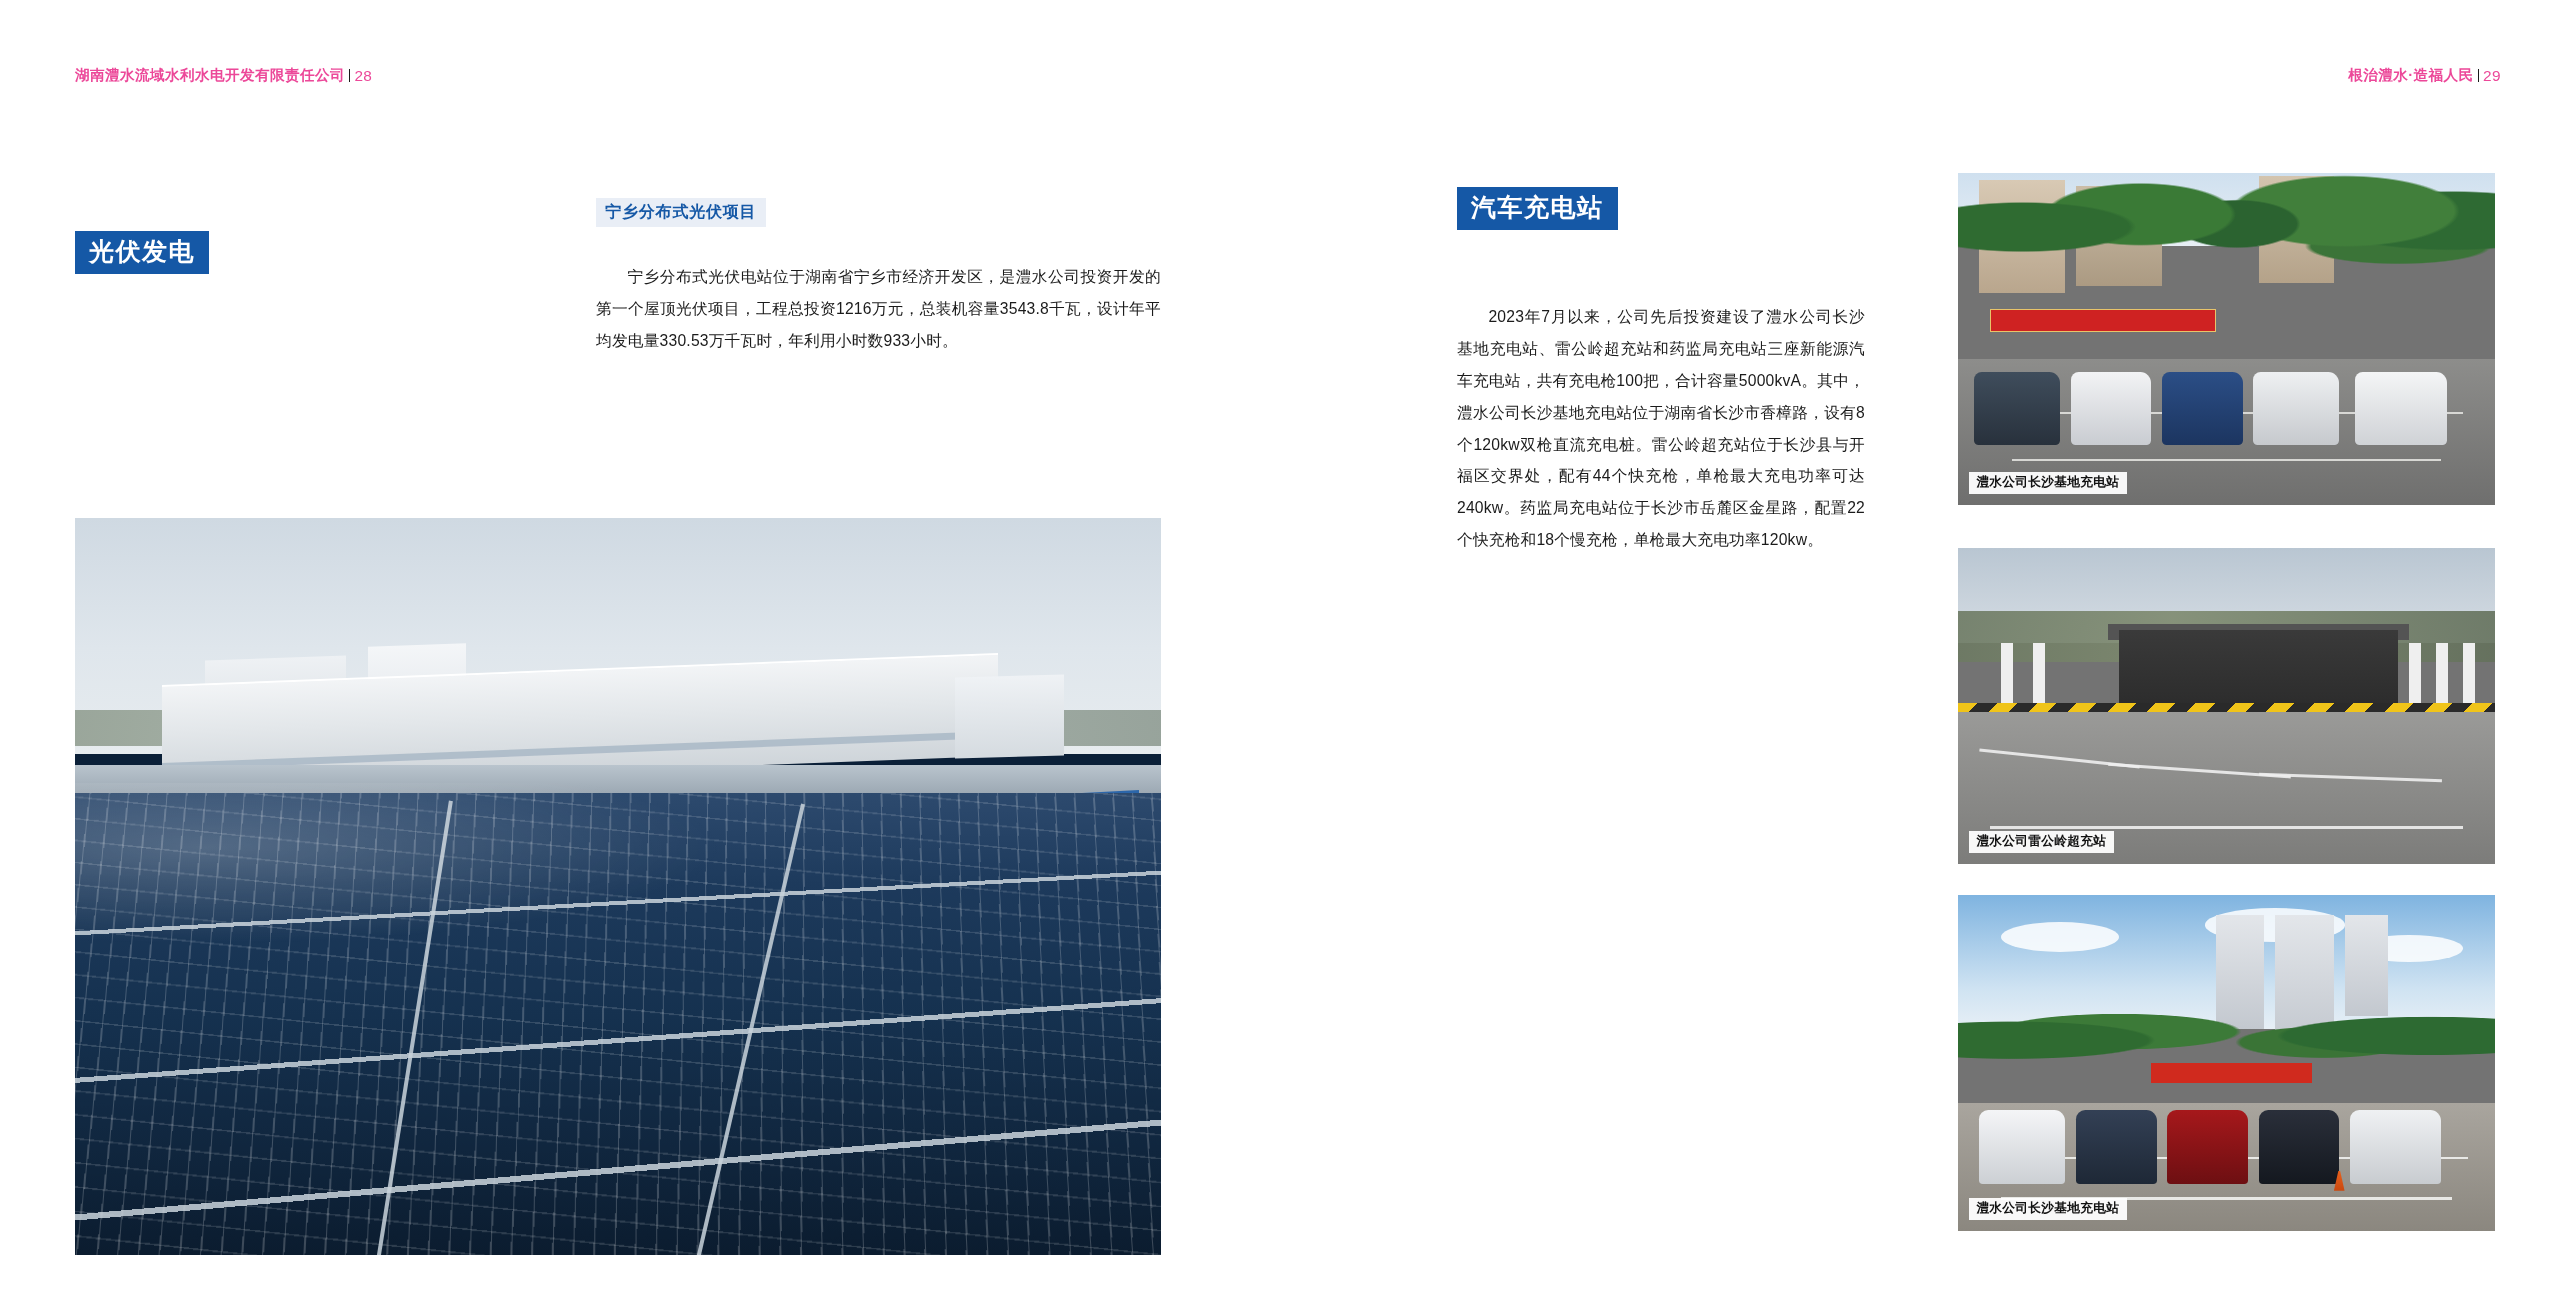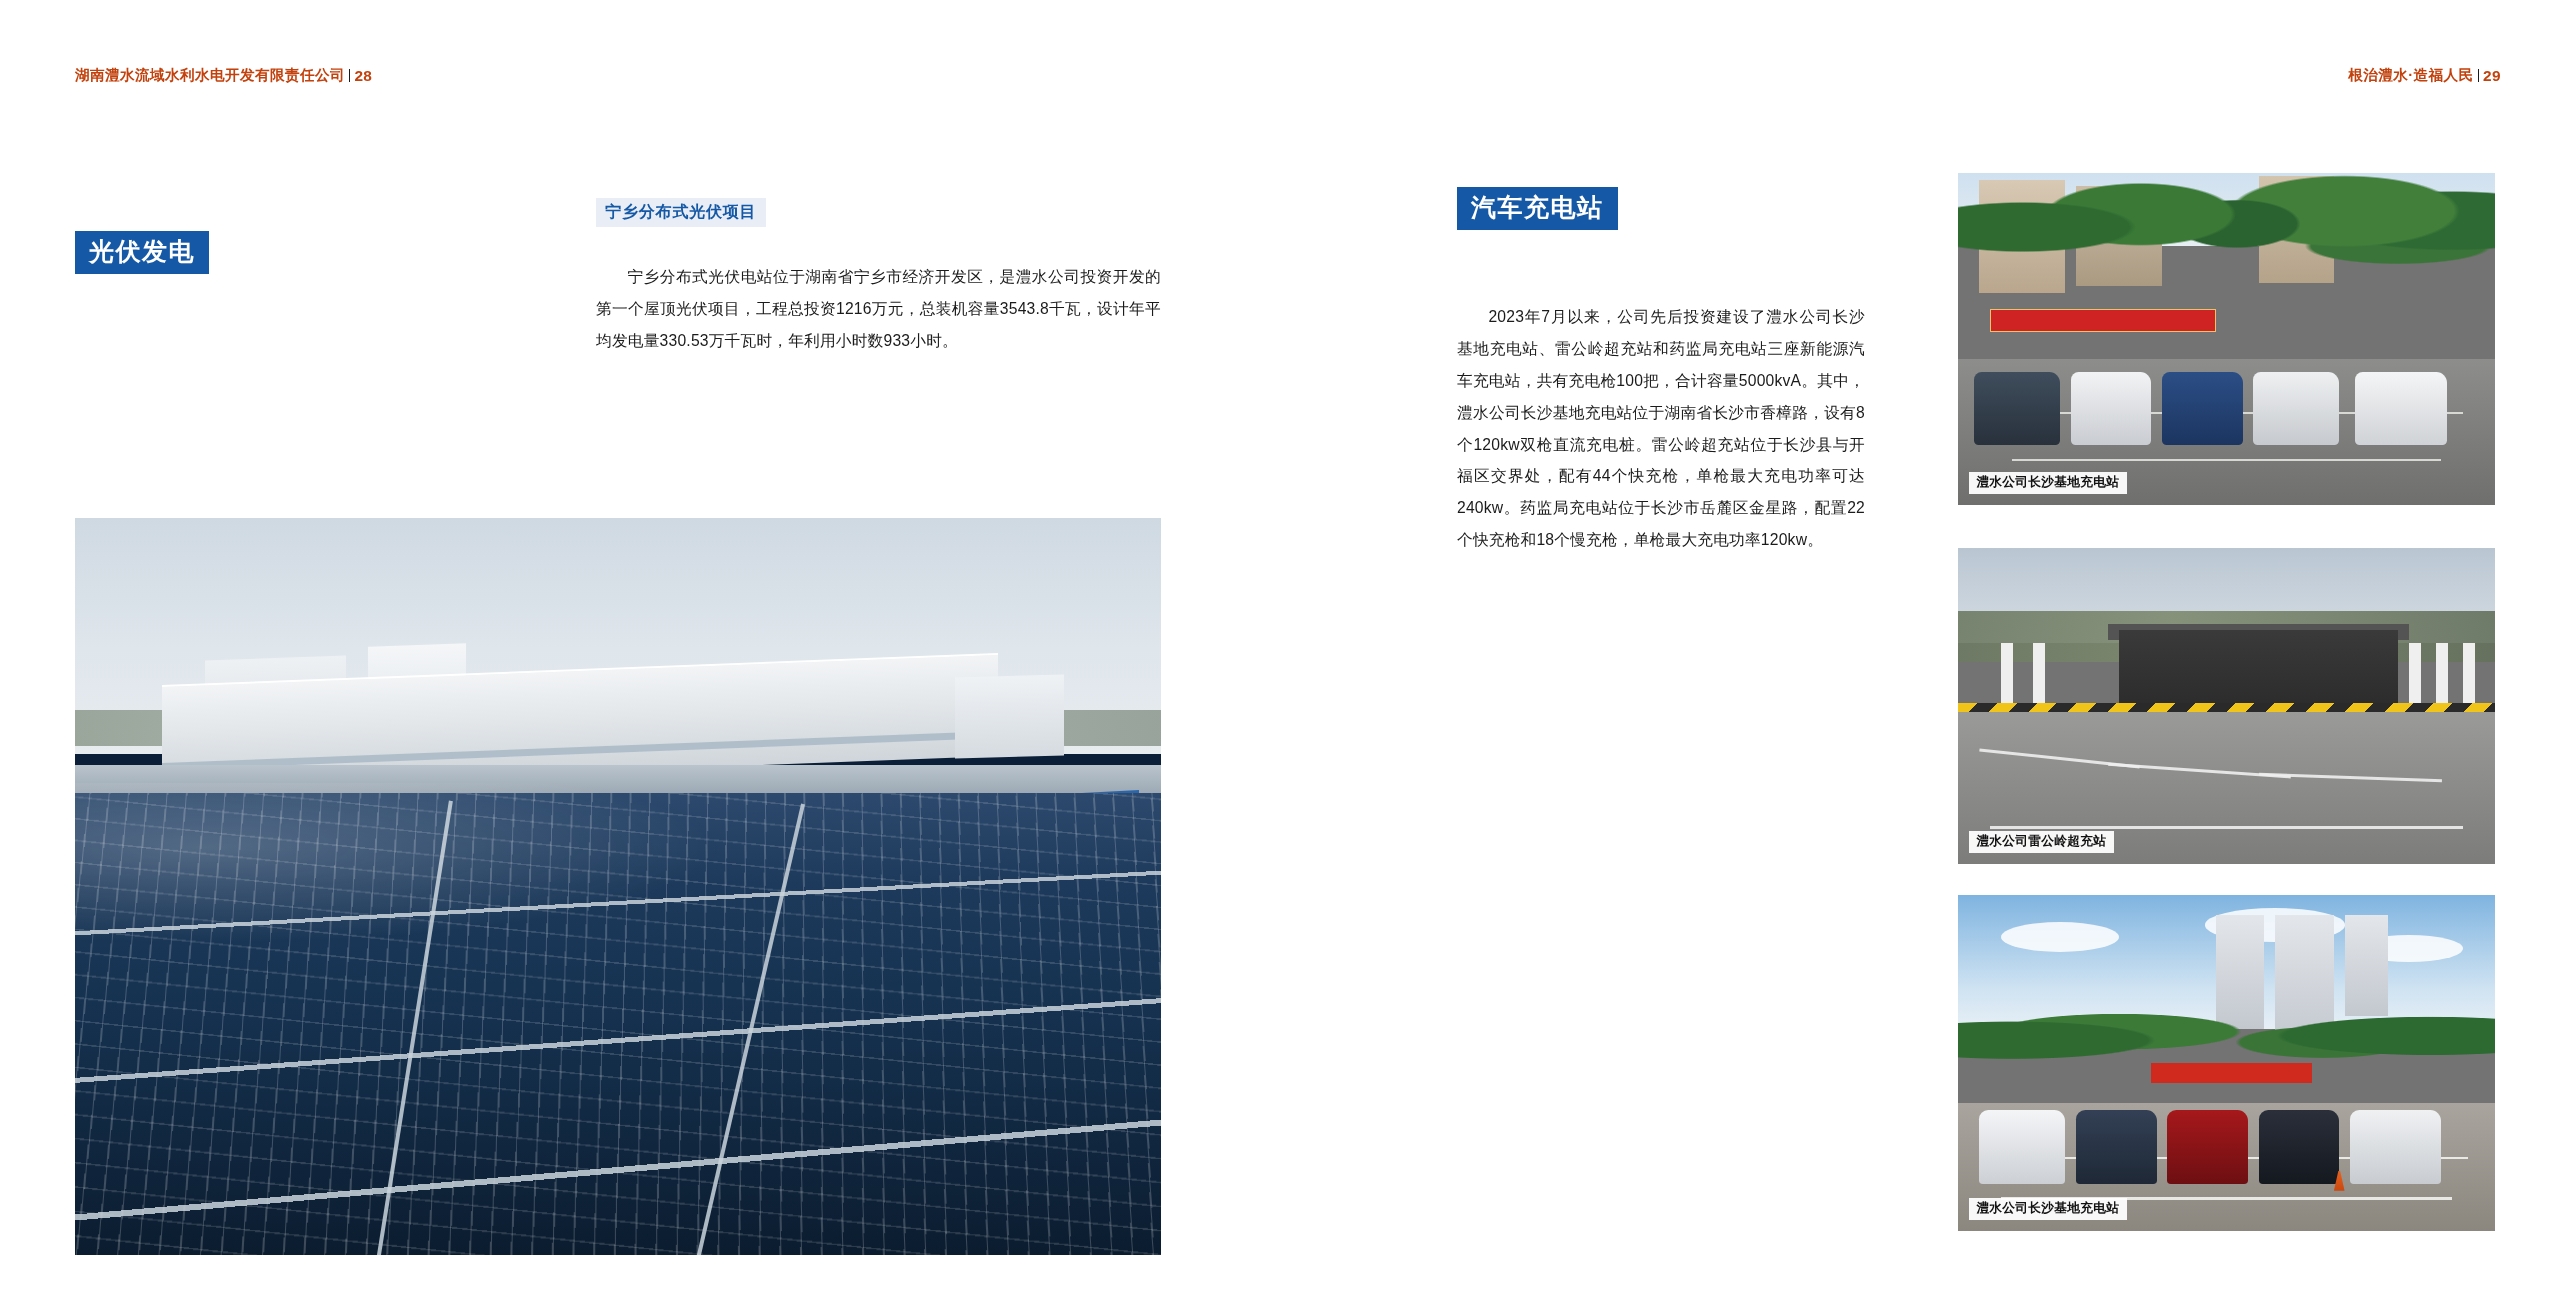--- a/index.html
+++ b/index.html
@@ -13,35 +13,35 @@
     position: relative;
     width: 2576px; height: 1306px;
     background: #ffffff;
   }
   
   .runhead {
     position: absolute;
     top: 66px;
     font-size: 14.6px;
     font-weight: bold;
-    color: #c2410c;
+    color: #ec4899;
     letter-spacing: 0.4px;
     white-space: nowrap;
     display: flex;
     align-items: center;
     gap: 4px;
   }
   .runhead .sep {
     display: inline-block;
     width: 1.5px; height: 13px;
     background: #1a1a1a;
   }
   .runhead .pageno {
     font-size: 15.4px;
-    font-weight: bold;
+    font-weight: normal;
   }
   #runhead-left { left: 75px; }
   #runhead-right { right: 75px; }
 
   
   .section-tag {
     position: absolute;
     background: #1558a6;
     color: #ffffff;
     font-size: 25px;

